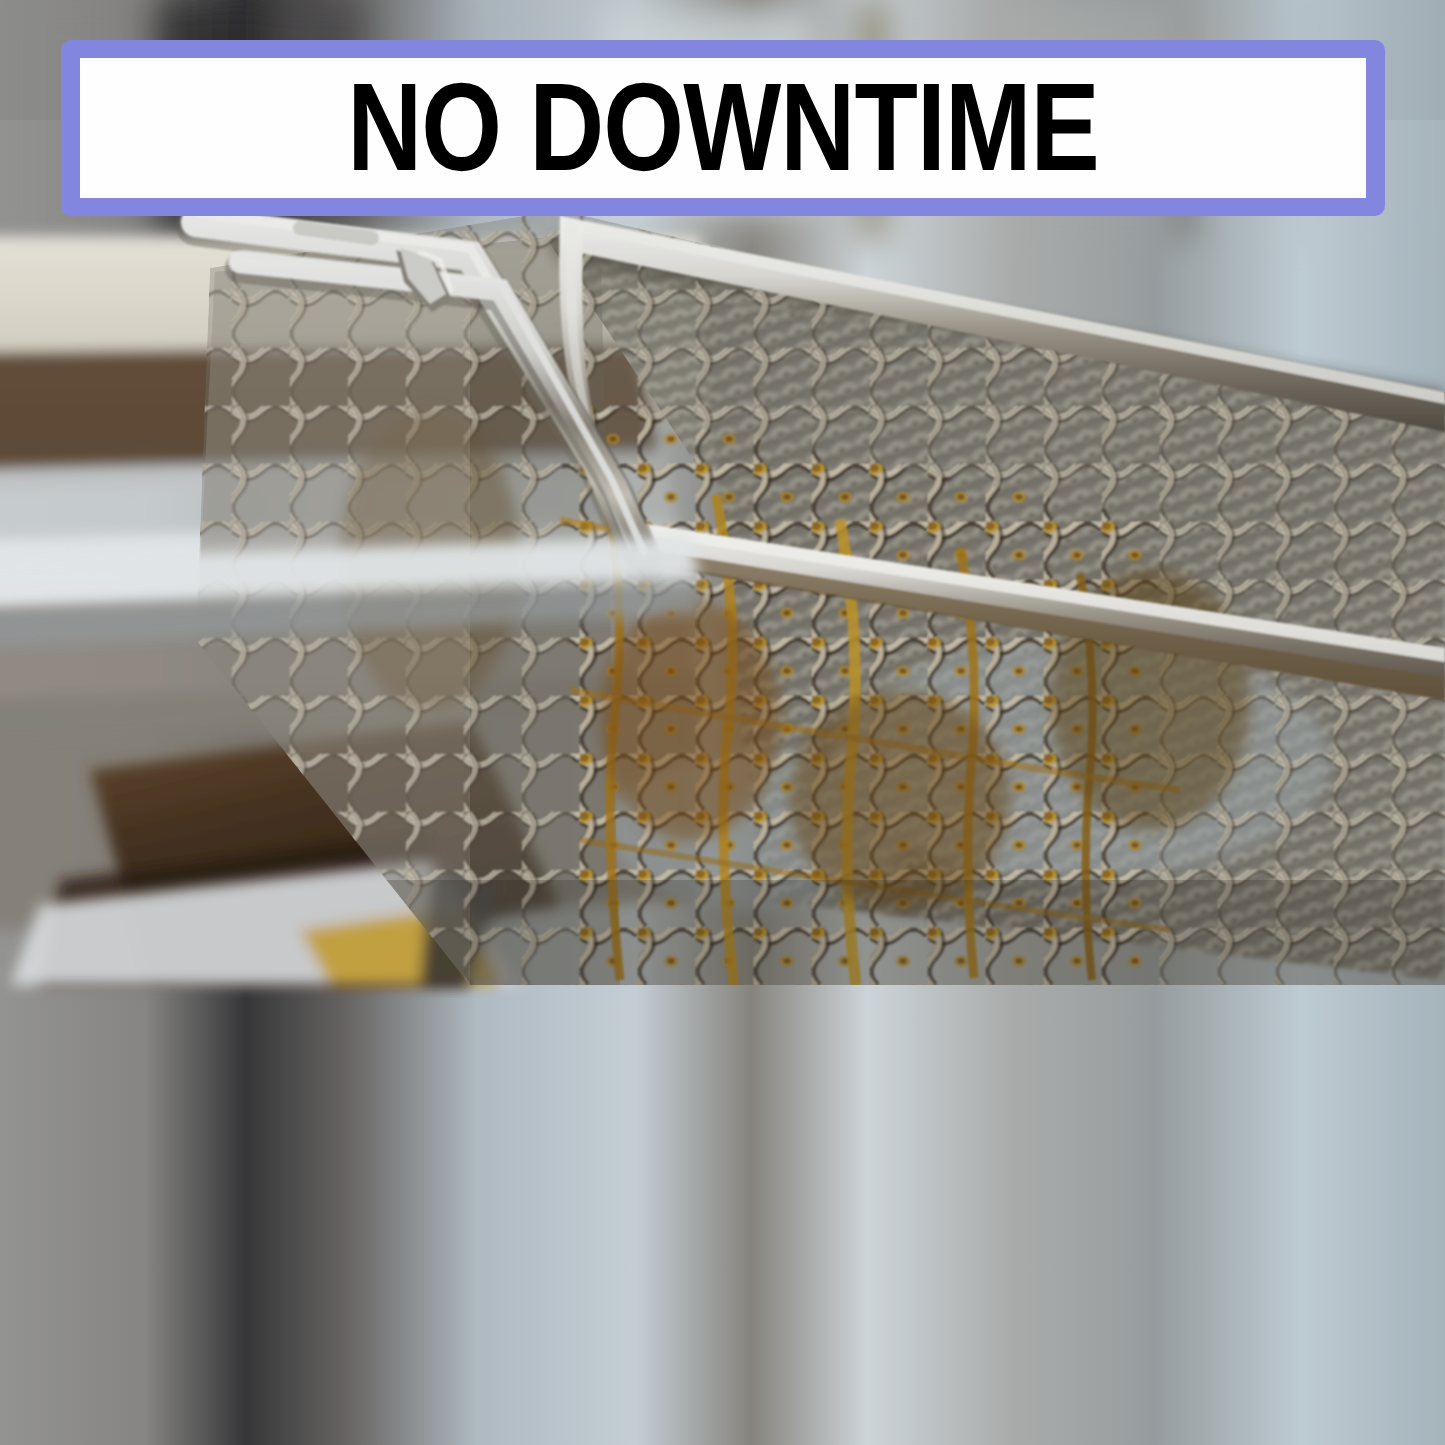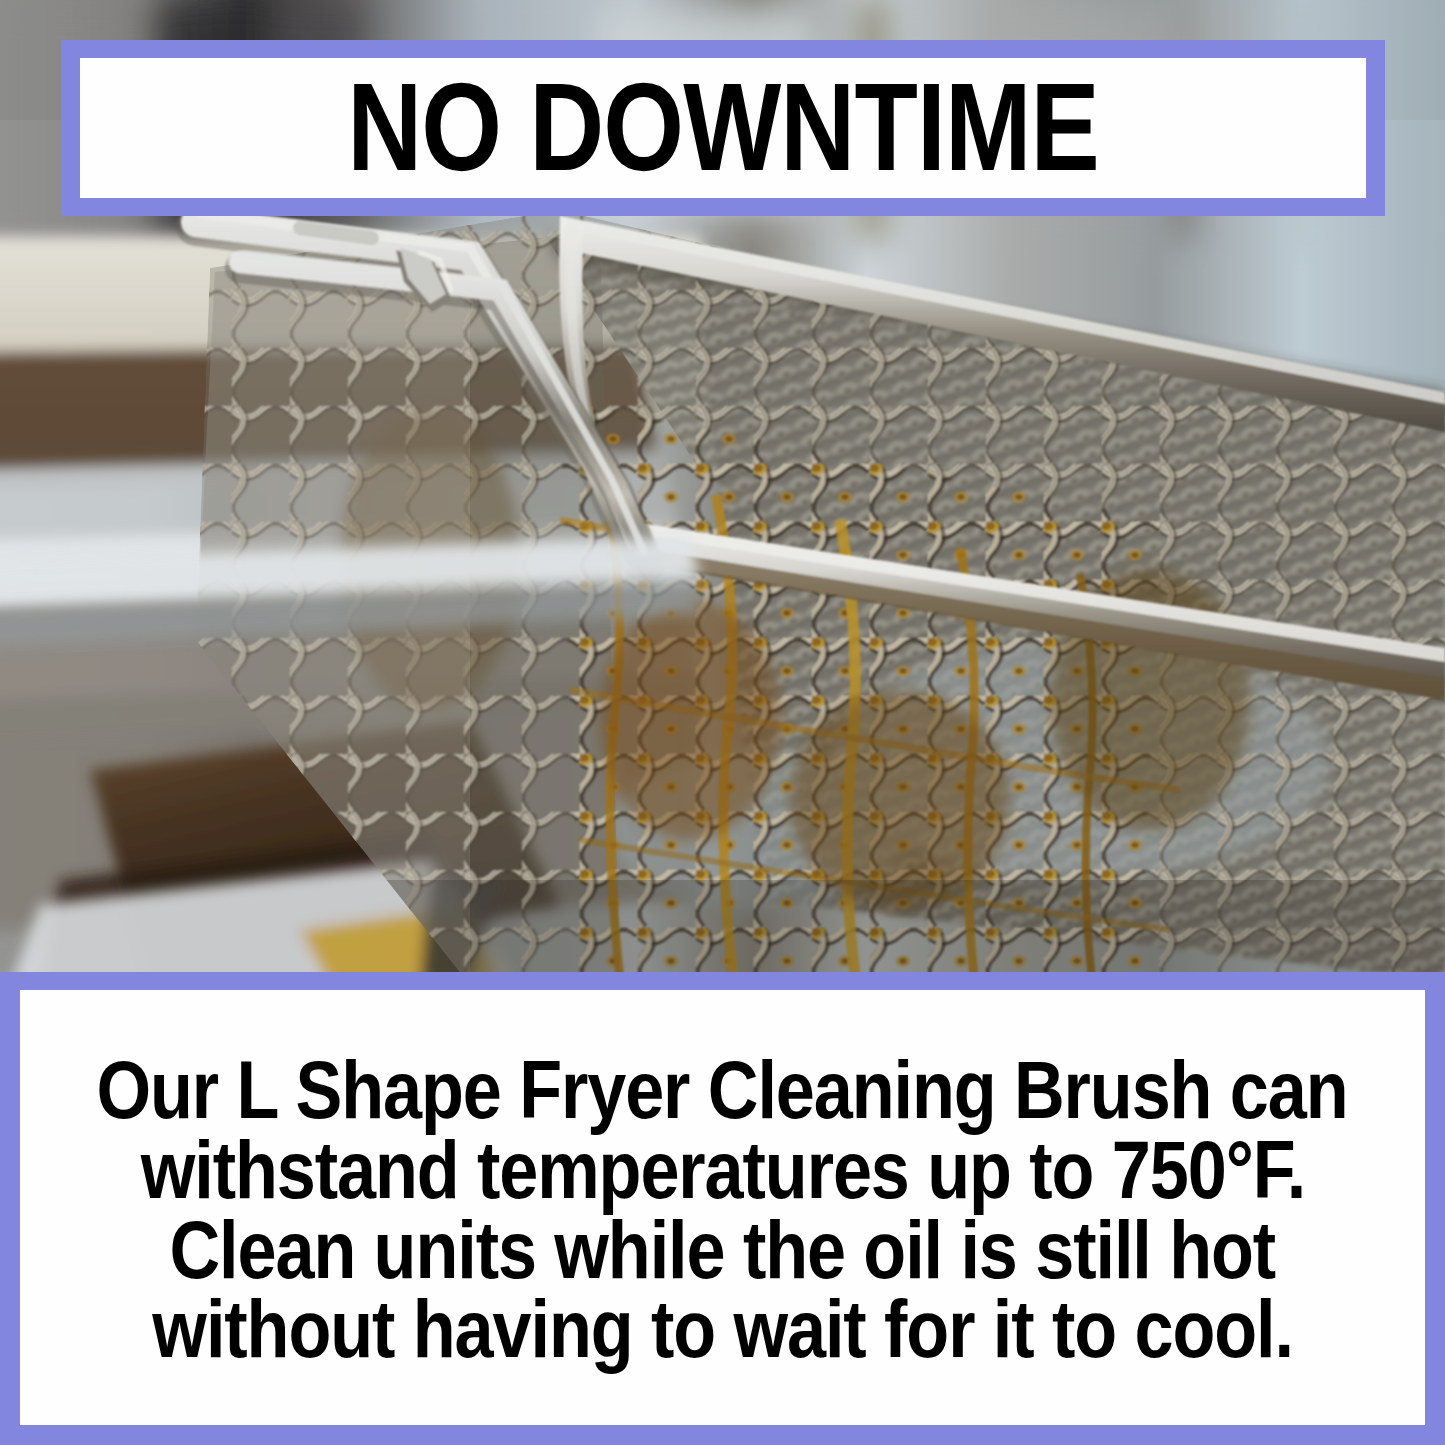--- a/index.html
+++ b/index.html
@@ -350,28 +350,20 @@
       <g filter="url(#midBlur)" opacity="0.95">
         <path d="M-20 560 L690 536 L700 578 L-20 606 Z" fill="#edf1f3"></path>
         <path d="M-20 612 L690 580 L700 614 L-20 648 Z" fill="#9aa0a3" opacity="0.8"></path>
       </g>
 
       <rect x="0" y="0" width="1445" height="1445" fill="#000" opacity="0.05"></rect>
       <rect x="0" y="0" width="1445" height="120" fill="#000" opacity="0.04"></rect>
     </svg>
   </div>
 
-  <div id="header-banner" style="background:#8286de;">
+  <div id="header-banner" style="background:#8286de;border-radius:10px;">
     <div id="header-inner">
       <div id="header-title" class="nosel">NO DOWNTIME</div>
     </div>
   </div>
 
-  <div id="caption-banner" style="background:#8286de;">
-    <div id="caption-inner">
-      <div class="caption-line">Our L Shape Fryer Cleaning Brush can</div>
-      <div class="caption-line">withstand temperatures up to 750°F.</div>
-      <div class="caption-line">Clean units while the oil is still hot</div>
-      <div class="caption-line">without having to wait for it to cool.</div>
-    </div>
-  </div>
 
 </div>
 
 </body></html>

